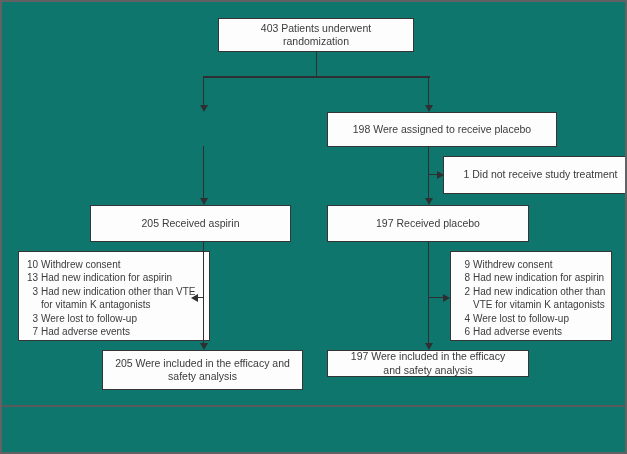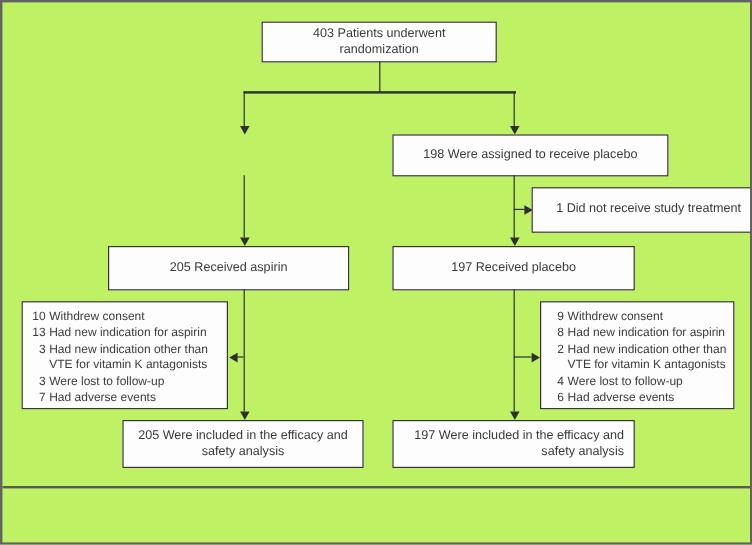--- a/index.html
+++ b/index.html
@@ -1,20 +1,20 @@
 <!DOCTYPE html>
 <html><head>
 <meta charset="utf-8">
 <style>
   html,body{margin:0;padding:0;background:#fff;}
   *{box-sizing:border-box;}
   .frame{
     position:relative;
     width:627px;height:454px;
-    background:#bef264;
+    background:#0f766e;
     border:2px solid #626264;
     font-family:"Liberation Sans","DejaVu Sans",sans-serif;
     color:#3b3b3d;
     overflow:hidden;
   }
   .node{
     position:absolute;
     background:#fdfdfd;
     border:1.4px solid #353537;
     display:flex;
@@ -69,21 +69,21 @@
 
 
   <div class="node" style="left:325px;top:110px;width:230px;height:35px;">198 Were assigned to receive placebo</div>
 
   <div class="node" style="left:441px;top:154px;width:195px;height:38px;">1 Did not receive study treatment</div>
 
   <div class="node" style="left:88px;top:203px;width:201px;height:37px;">205 Received aspirin</div>
 
   <div class="node" style="left:325px;top:203px;width:202px;height:37px;">197 Received placebo</div>
 
-  <div class="node listbox" style="left:16px;top:249px;width:172px;height:90px;justify-content:space-between;">
+  <div class="node listbox" style="left:16px;top:249px;width:192px;height:90px;justify-content:space-between;">
     <div class="excl-line">
       <span class="excl-num">10</span>
       <span class="excl-txt">Withdrew consent</span>
     </div>
     <div class="excl-line">
       <span class="excl-num">13</span>
       <span class="excl-txt">Had new indication for aspirin</span>
     </div>
     <div class="excl-line">
       <span class="excl-num">3</span>
@@ -117,21 +117,21 @@
       <span class="excl-txt">Were lost to follow-up</span>
     </div>
     <div class="excl-line">
       <span class="excl-num">6</span>
       <span class="excl-txt">Had adverse events</span>
     </div>
   </div>
 
   <div class="node" style="left:100px;top:348px;width:201px;height:40px;padding:2px 0;">205 Were included in the efficacy and safety analysis</div>
 
-  <div class="node" style="left:325px;top:348px;width:202px;height:40px;padding:2px 8px;text-align:right;">197 Were included in the efficacy and safety analysis</div>
+  <div class="node" style="left:325px;top:348px;width:202px;height:27px;padding:2px 18px;">197 Were included in the efficacy and safety analysis</div>
 
   <div class="vline" style="left:313.5px;top:49px;height:26px;"></div>
   <div class="hline" style="left:200.5px;top:74px;width:227px;"></div>
   <div class="vline" style="left:200.5px;top:74px;height:29px;"></div>
   <div class="arr-down" style="left:197.5px;top:103px;"></div>
   <div class="vline" style="left:425.5px;top:74px;height:29px;"></div>
   <div class="arr-down" style="left:422.5px;top:103px;"></div>
 
   <div class="vline" style="left:200.5px;top:144px;height:52px;"></div>
   <div class="arr-down" style="left:197.5px;top:196px;"></div>

